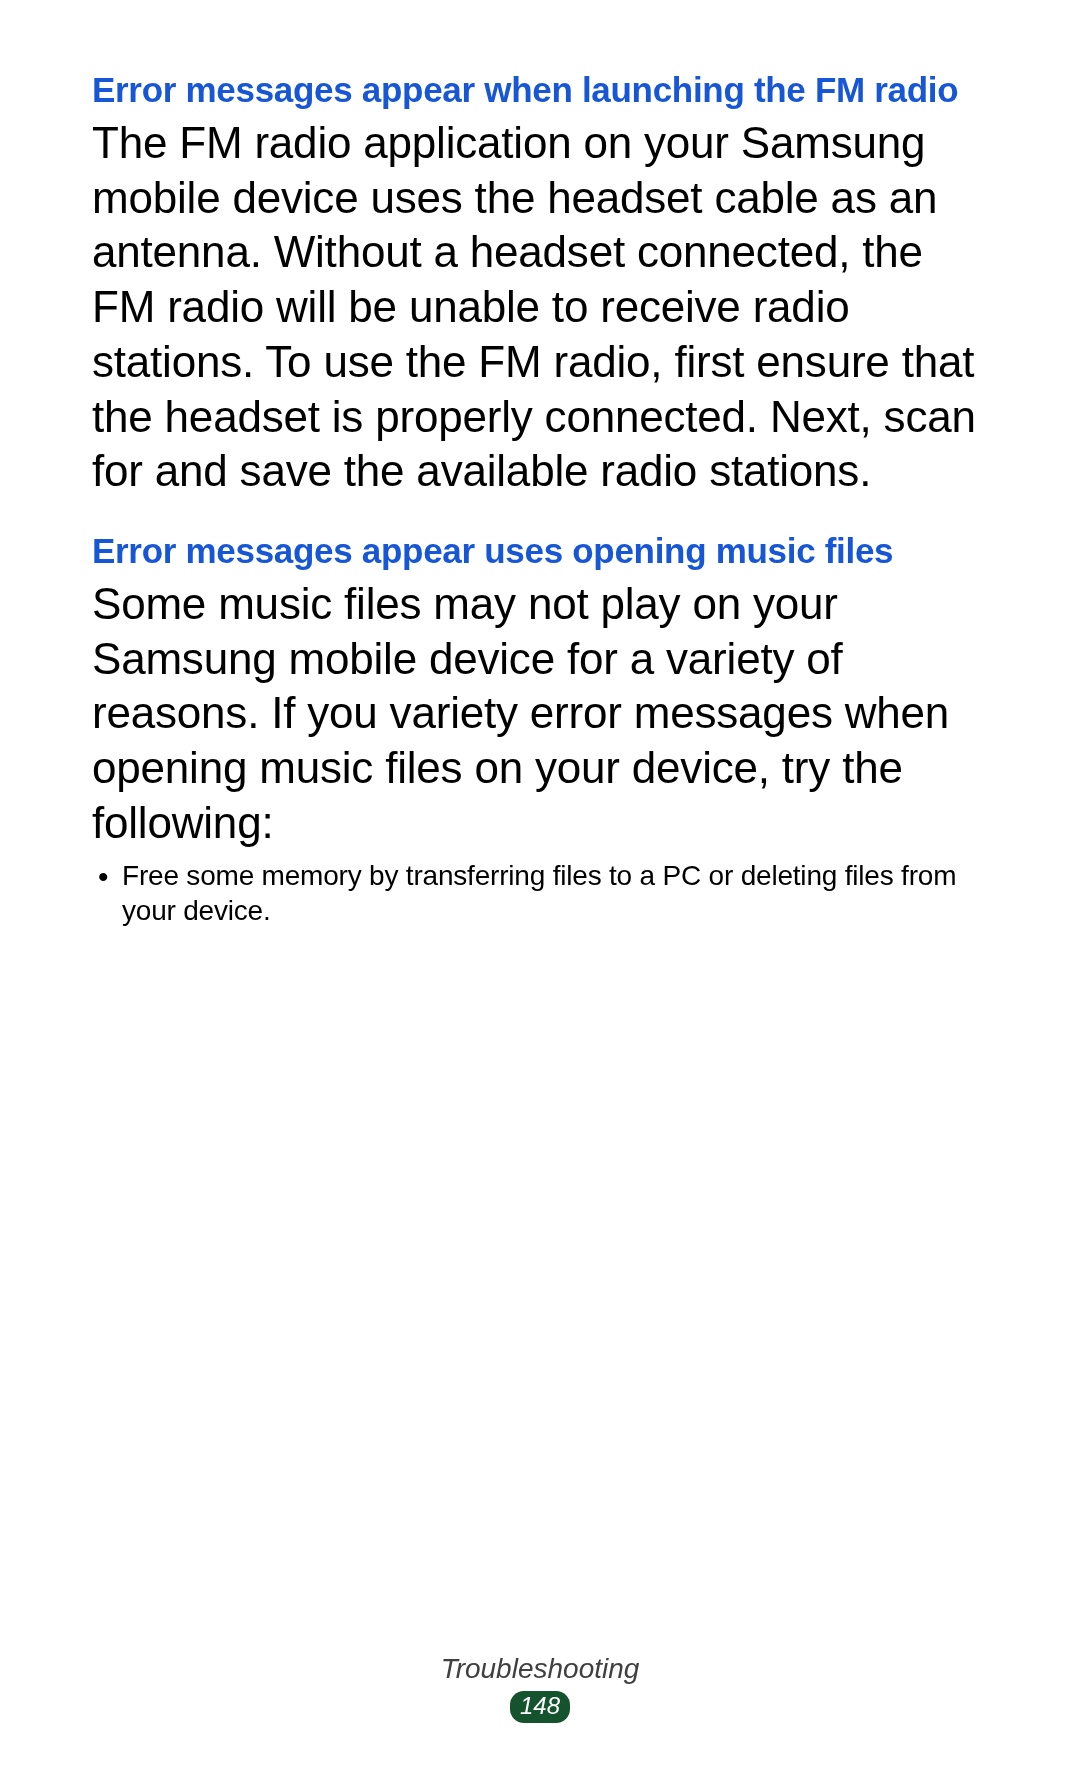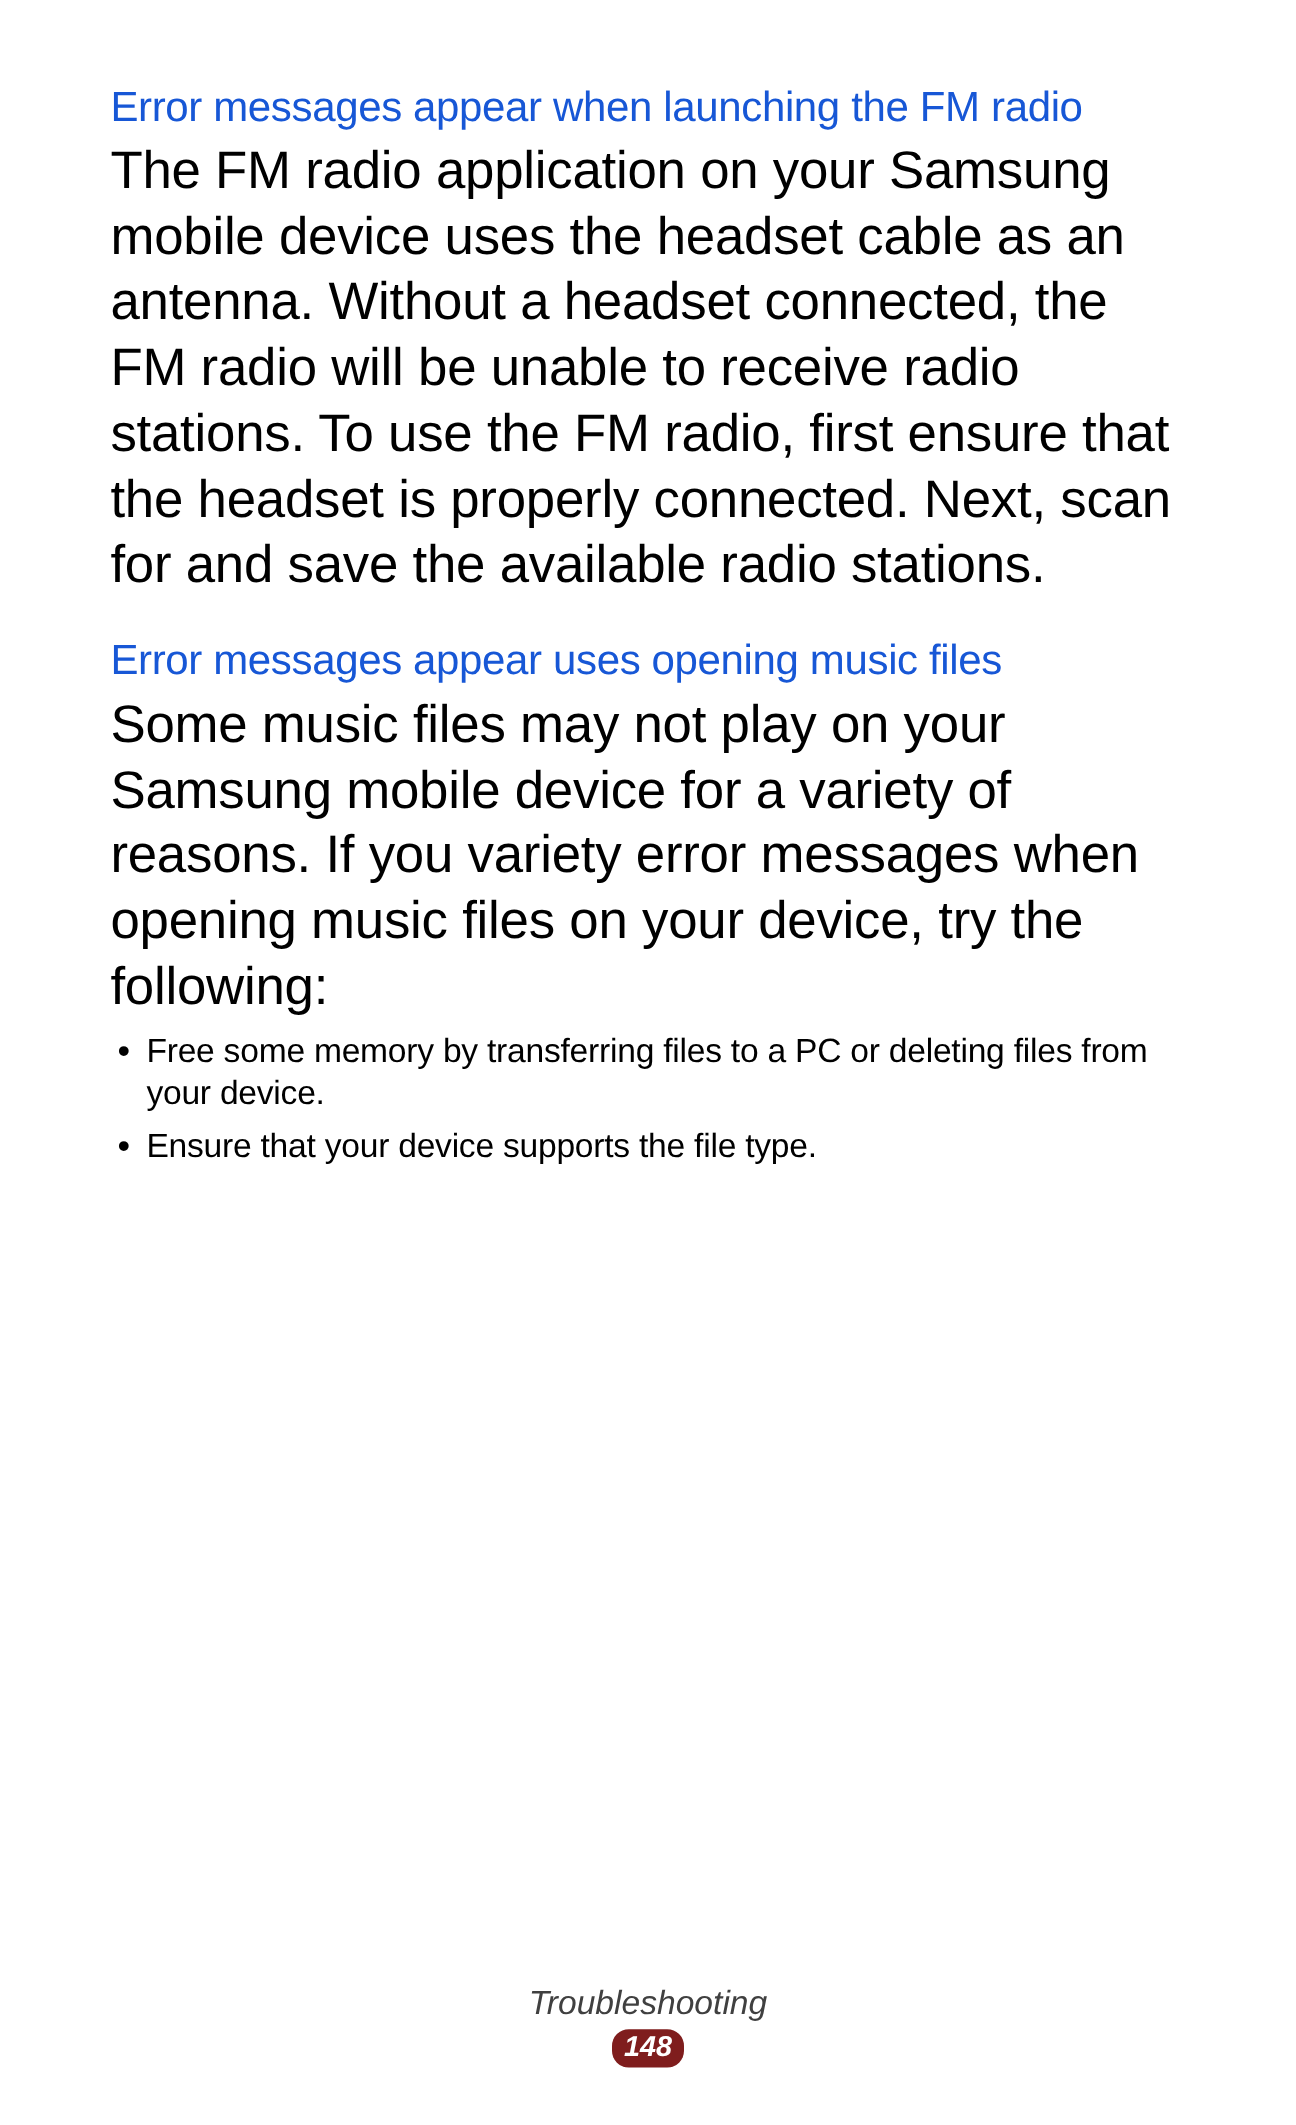--- a/index.html
+++ b/index.html
@@ -13,21 +13,21 @@
   .page {
     box-sizing: border-box;
     width: 1080px;
     min-height: 1771px;
     padding: 68px 90px 40px 92px;
     position: relative;
     color: #000;
   }
   .heading {
     color: #1757d6;
-    font-weight: 400;
+    font-weight: 700;
     font-size: 35px;
     line-height: 1.25;
     margin: 0 0 4px 0;
     letter-spacing: -0.3px;
   }
   .heading.second {
     margin-top: 30px;
   }
   .body-text {
     font-size: 44px;
@@ -65,44 +65,42 @@
   }
   .footer-label {
     font-style: italic;
     font-size: 28px;
     color: #404040;
     display: block;
     margin-bottom: 6px;
   }
   .page-num-box {
     display: inline-block;
-    background: #7f1d1d;
+    background: #14532d;
     color: #fff;
     font-style: italic;
     font-size: 24px;
     padding: 1px 10px 2px 10px;
     border-radius: 14px;
     line-height: 1.2;
-    font-weight: bold;
   }
 </style>
 </head>
 <body>
 
 <div class="page">
 
   <h2 class="heading">Error messages appear when launching the FM radio</h2>
   <p class="body-text">The FM radio application on your Samsung mobile device uses the headset cable as an antenna. Without a headset connected, the FM radio will be unable to receive radio stations. To use the FM radio, first ensure that the headset is properly connected. Next, scan for and save the available radio stations.</p>
 
   <h2 class="heading second">Error messages appear uses opening music files</h2>
   <p class="body-text">Some music files may not play on your Samsung mobile device for a variety of reasons. If you variety error messages when opening music files on your device, try the following:</p>
 
   <ul class="bullets">
     <li>Free some memory by transferring files to a PC or deleting files from your device.</li>
-    <li>Ensure that your device supports the file type.</li>
   </ul>
 
   <div class="footer">
     <span class="footer-label">Troubleshooting</span>
     <span class="page-num-box">148</span>
   </div>
 
 </div>
 
 </body></html>

